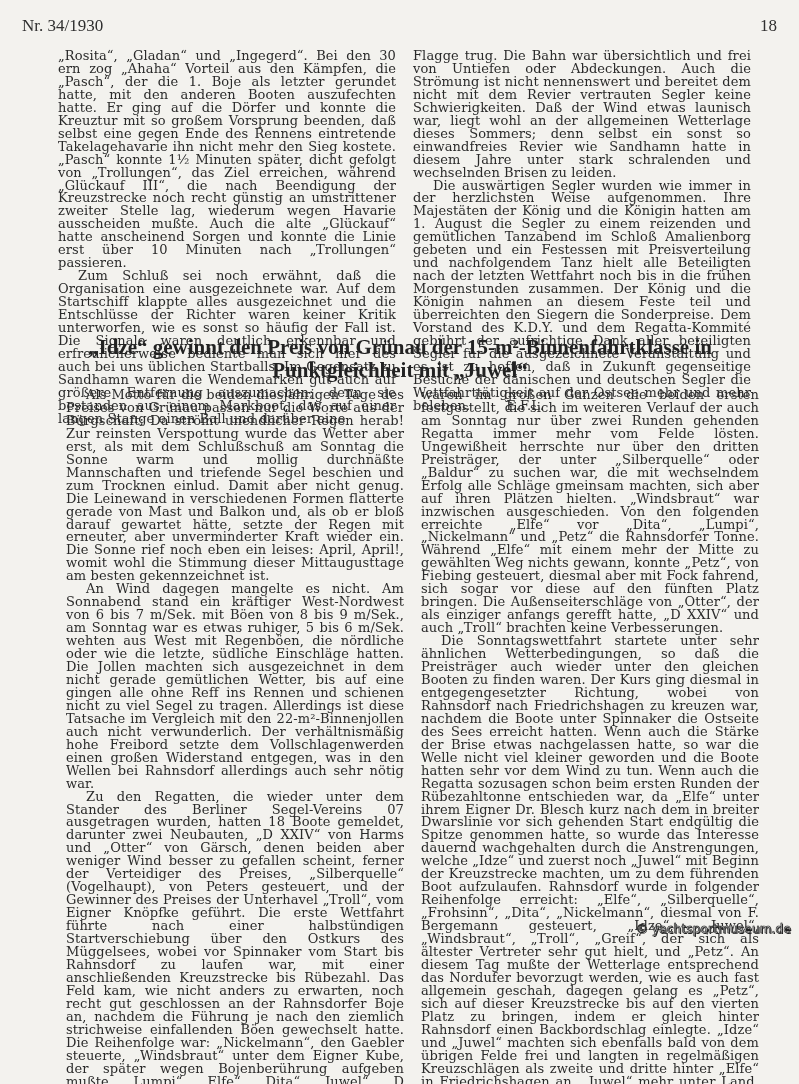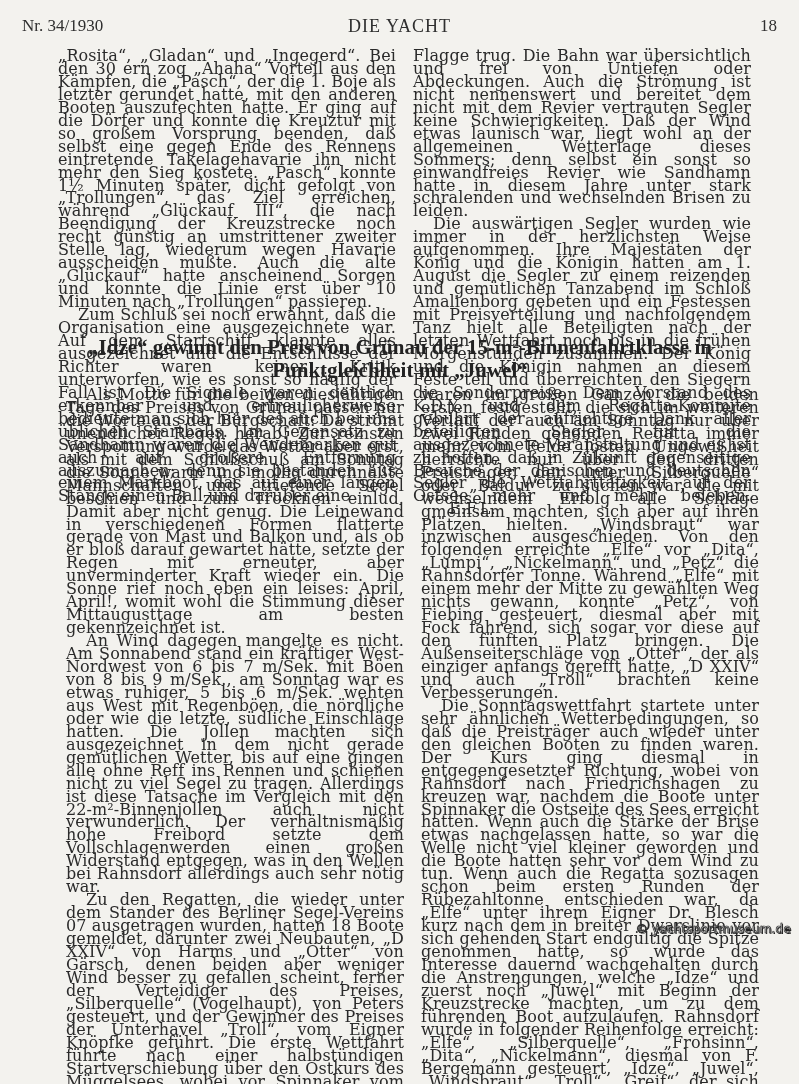--- a/index.html
+++ b/index.html
@@ -17,21 +17,21 @@
     font-size: 17px; color: #2f2f2f;
   }
   .header .issue { position: absolute; left: 0; top: 0; }
   .header .title { position: absolute; left: 0; right: 0; top: 0; text-align: center; letter-spacing: 1px; font-size: 18px; }
   .header .pageno { position: absolute; right: 0; top: 0; }
 
   .cols { position: absolute; display: flex; gap: 17px; }
   .top-cols { left: 58px; top: 50px; width: 693px; height: 285px; }
   .bot-cols { left: 66px; top: 389px; width: 693px; height: 660px; }
   .col {
-    flex: 1 1 0; font-size: 16px; line-height: 12.95px;
+    flex: 1 1 0; font-size: 13px; line-height: 12.95px;
     text-align: justify; hyphens: manual;
     letter-spacing: 0.1px;
   }
   .col p { margin: 0; text-indent: 20px; }
   .col p.noindent { text-indent: 0; }
   .signature { display: inline-block; margin-left: 16px; }
 
   .headline {
     position: absolute; left: 50px; top: 336px; width: 700px;
     text-align: center;
@@ -46,21 +46,20 @@
     letter-spacing: 0.2px;
   }
 </style>
 </head>
 <body>
 
 <div class="page">
 
   <div class="header">
     <span class="issue">Nr. 34/1930</span>
-    <span class="title">DIE YACHT</span>
     <span class="pageno">18</span>
   </div>
 
   <div class="cols top-cols">
     <div class="col">
       <p class="noindent">„Rosita“, „Gladan“ und „Ingegerd“. Bei den 30 ern zog „Ahaha“ Vorteil aus den Kämpfen, die „Pasch“, der die 1. Boje als letzter gerundet hatte, mit den anderen Booten auszufechten hatte. Er ging auf die Dörfer und konnte die Kreuztur mit so großem Vorsprung beenden, daß selbst eine gegen Ende des Rennens eintretende Takelagehavarie ihn nicht mehr den Sieg kostete. „Pasch“ konnte 1½ Minuten später, dicht gefolgt von „Trollungen“, das Ziel erreichen, während „Glückauf III“, die nach Beendigung der Kreuzstrecke noch recht günstig an umstrittener zweiter Stelle lag, wiederum wegen Havarie ausscheiden mußte. Auch die alte „Glückauf“ hatte anscheinend Sorgen und konnte die Linie erst über 10 Minuten nach „Trollungen“ passieren.</p>
       <p>Zum Schluß sei noch erwähnt, daß die Organisation eine ausgezeichnete war. Auf dem Startschiff klappte alles ausgezeichnet und die Entschlüsse der Richter waren keiner Kritik unterworfen, wie es sonst so häufig der Fall ist. Die Signale waren deutlich erkennbar und erfreulicherweise bediente man sich hier des auch bei uns üblichen Startballs. Im Gegensatz zu Sandhamn waren die Wendemarken gut auch auf größere Entfernung auszumachen; denn sie bestanden aus einem Markboot, das auf einer langen Stange einen Ball und darüber eine</p>
     </div>
     <div class="col">
       <p class="noindent">Flagge trug. Die Bahn war übersichtlich und frei von Untiefen oder Abdeckungen. Auch die Strömung ist nicht nennenswert und bereitet dem nicht mit dem Revier vertrauten Segler keine Schwierigkeiten. Daß der Wind etwas launisch war, liegt wohl an der allgemeinen Wetterlage dieses Sommers; denn selbst ein sonst so einwandfreies Revier wie Sandhamn hatte in diesem Jahre unter stark schralenden und wechselnden Brisen zu leiden.</p>

